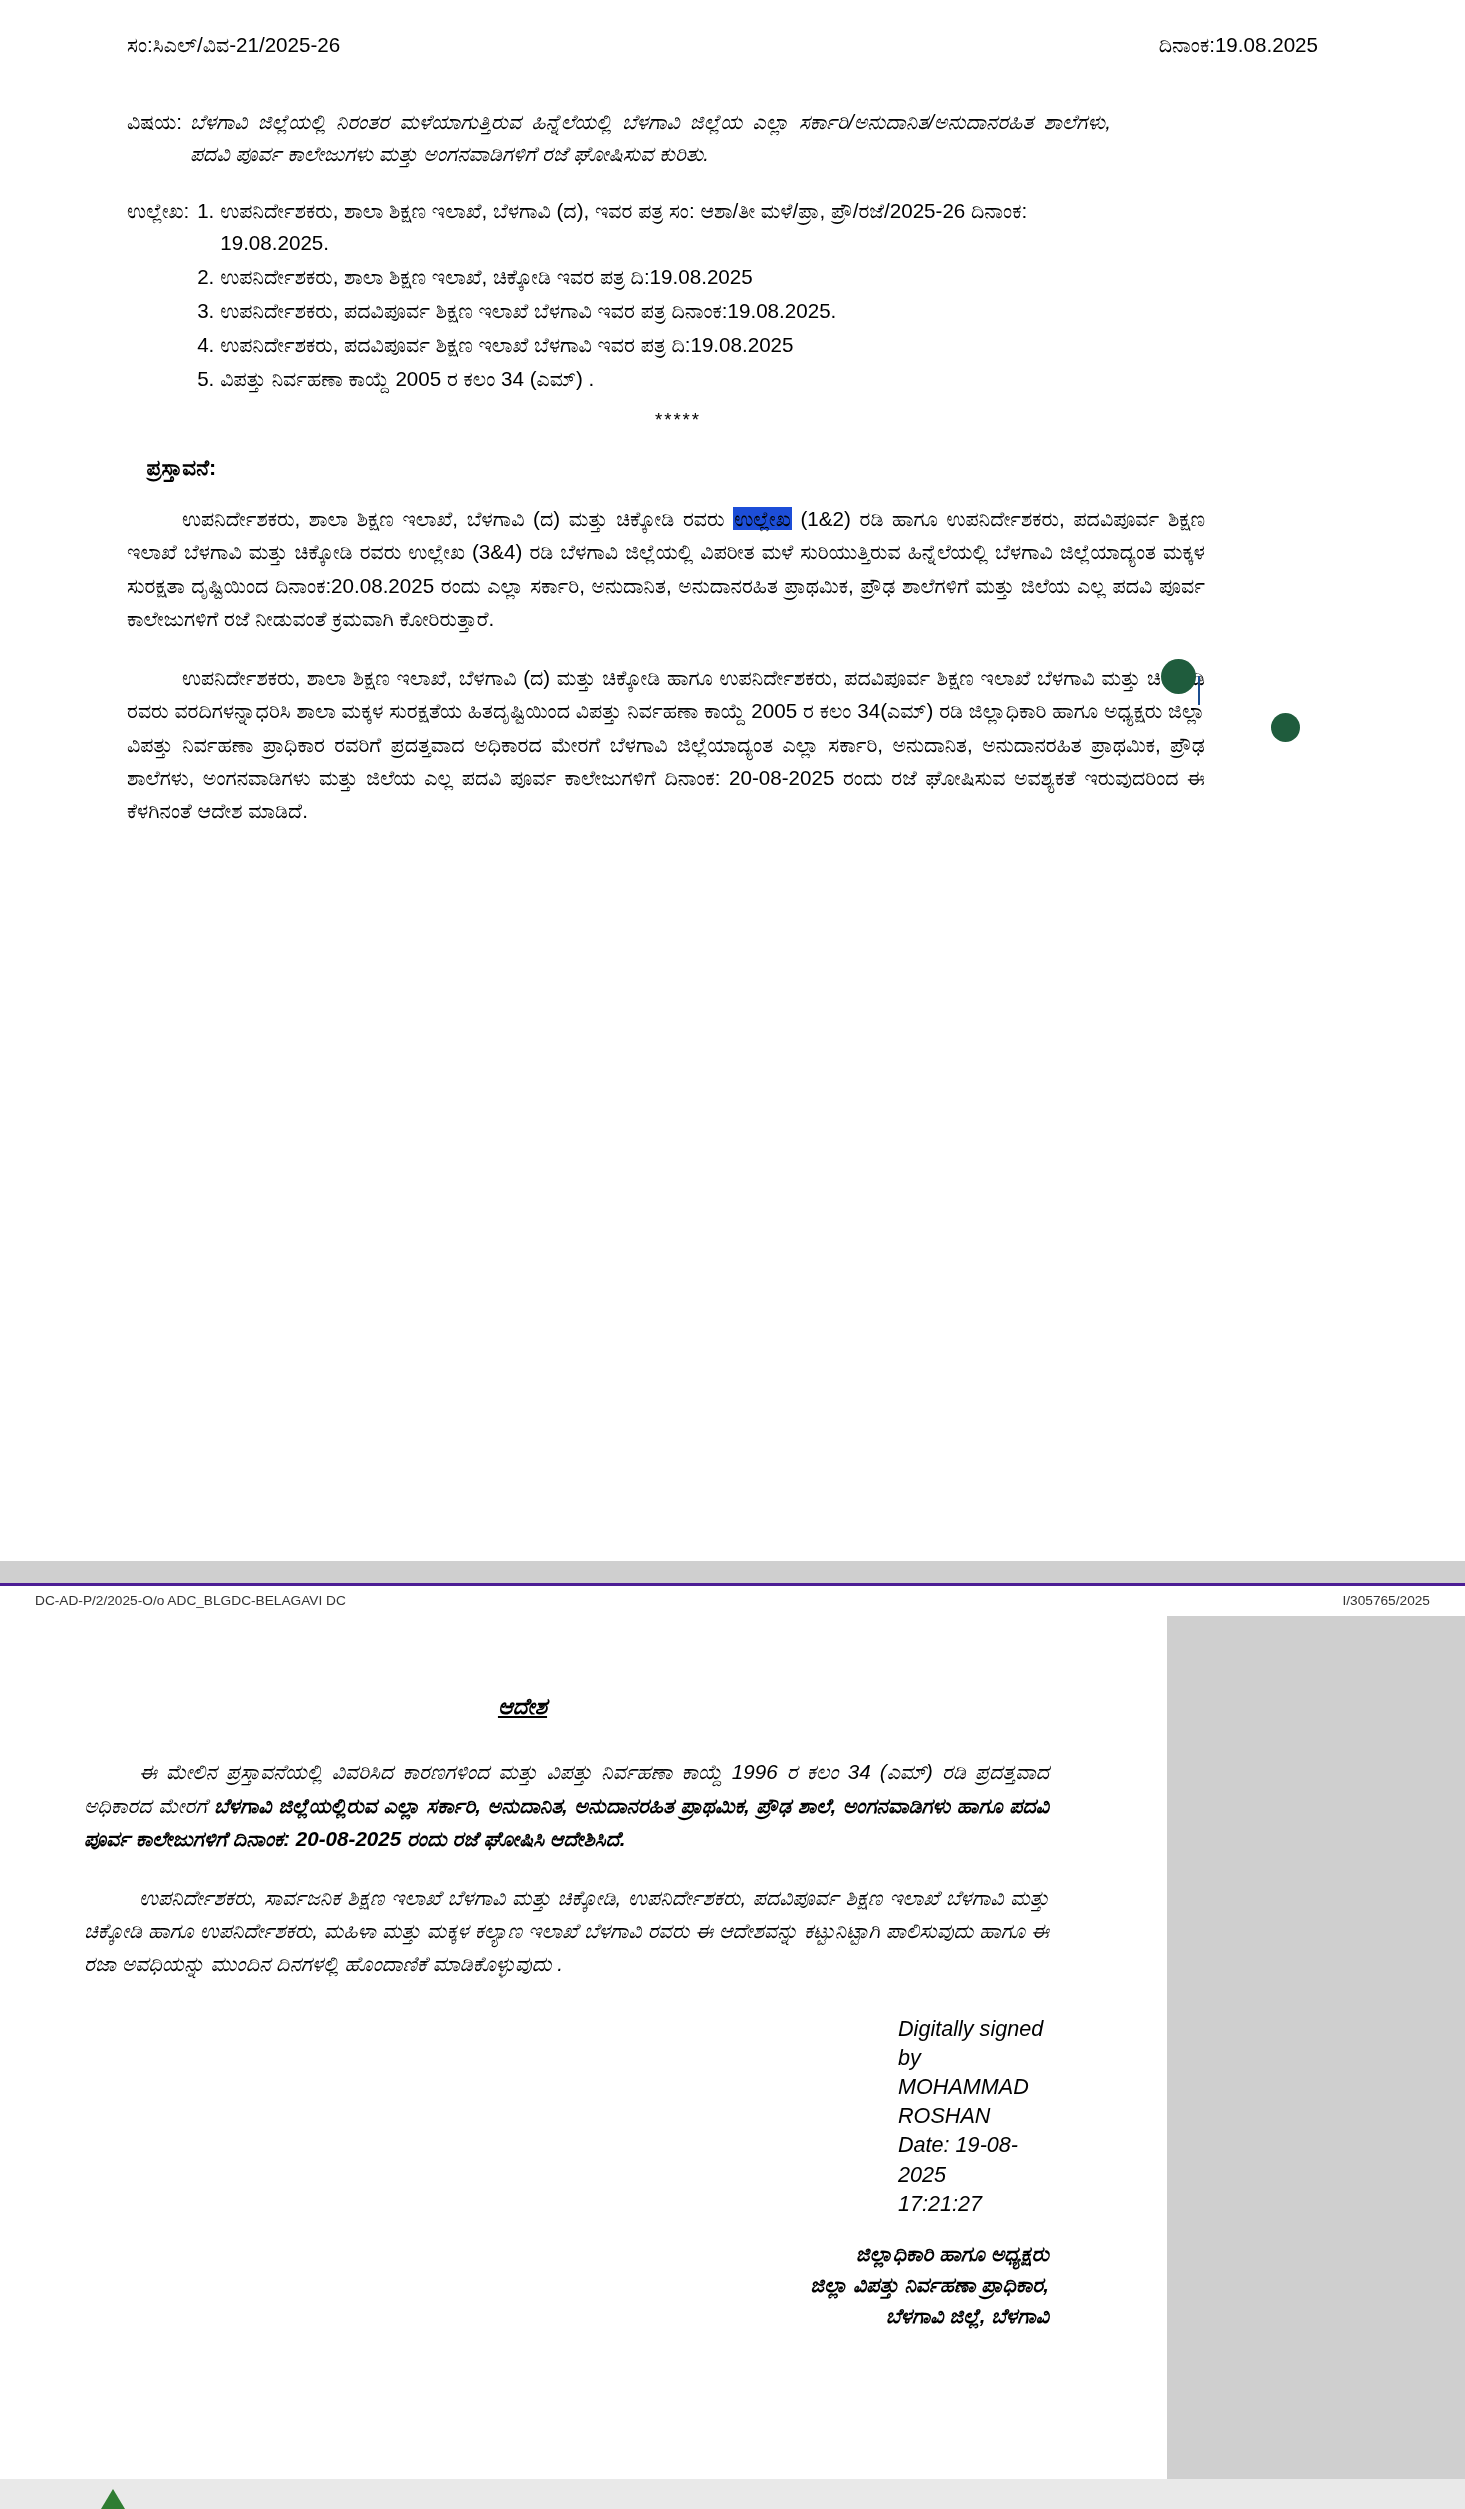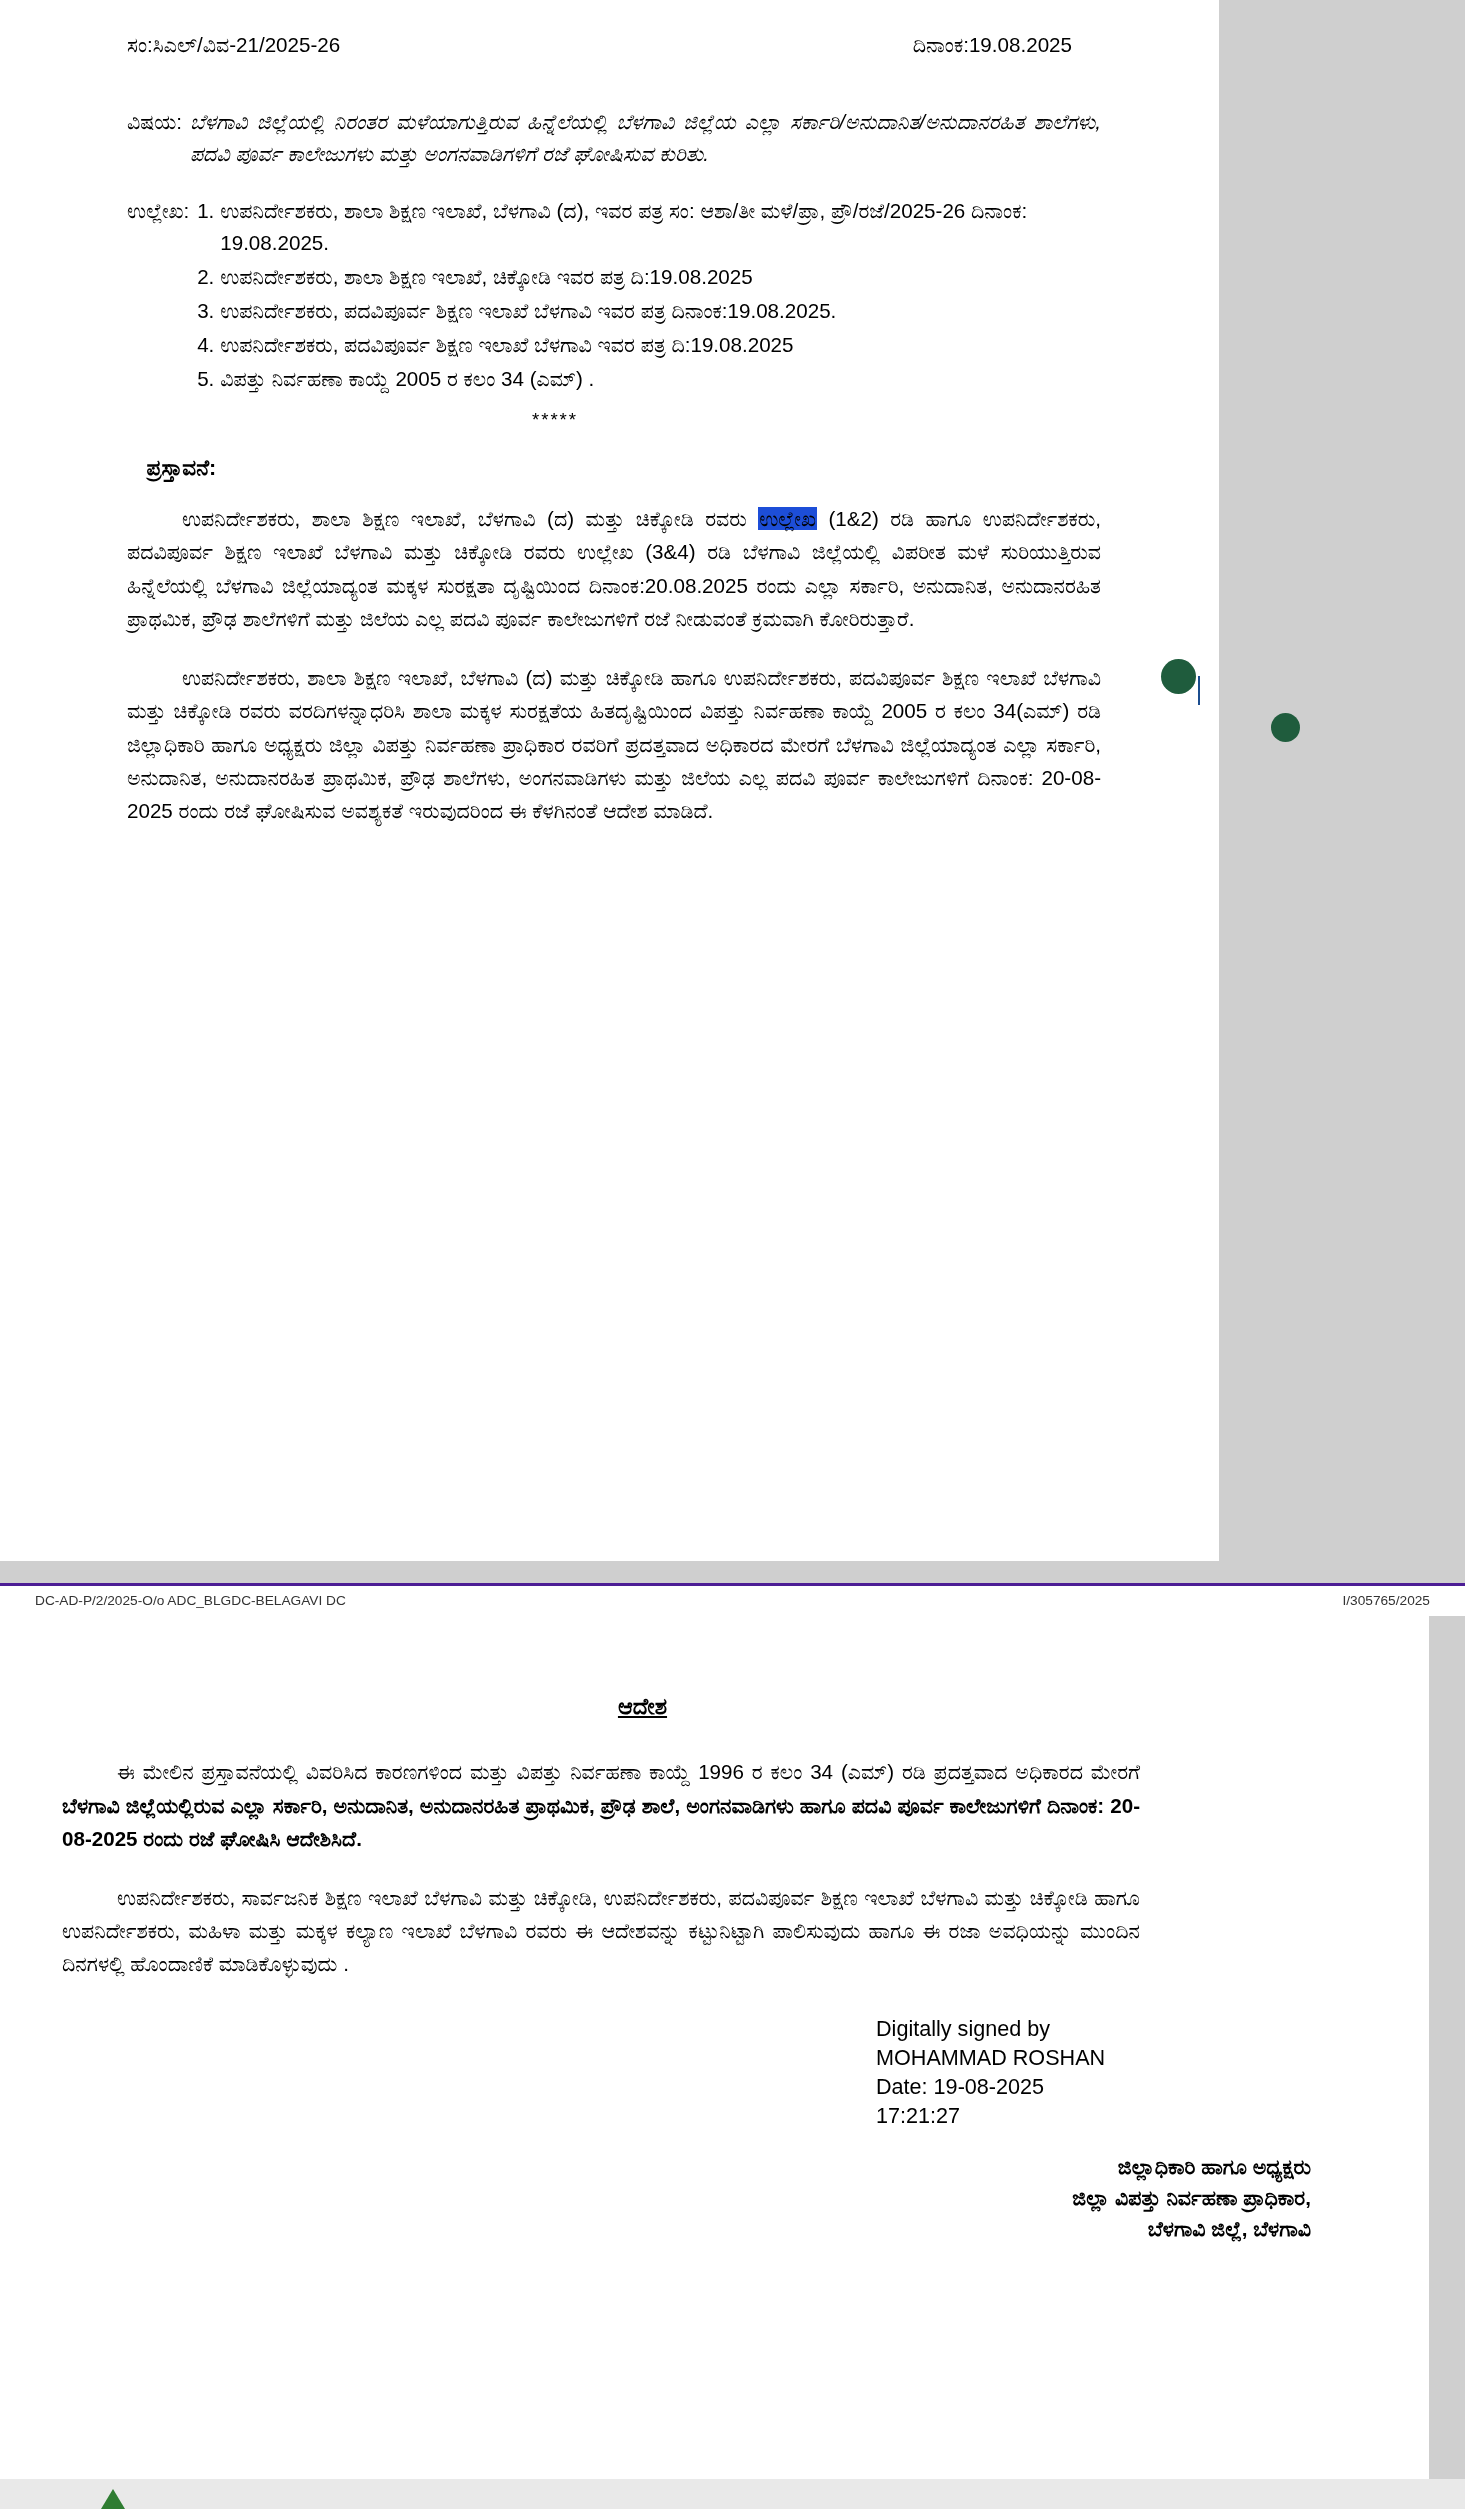--- a/index.html
+++ b/index.html
@@ -14,21 +14,21 @@
     position: relative;
     background: #cfcfcf;
     overflow: hidden;
   }
   .doc-page {
     background: #ffffff;
     position: relative;
   }
   
   #page1 {
-    width: 1219px;
+    width: 1465px;
     padding: 0;
     height: 1561px;
     box-sizing: border-box;
   }
   .page1-inner {
     padding: 29px 118px 0 127px;
     font-size: 20.6px;
     color: #000;
     line-height: 1.55;
   }
@@ -123,24 +123,25 @@
     background: #ffffff;
     display: flex;
     justify-content: space-between;
     font-size: 13.7px;
     color: #333;
     padding: 7.8px 35px 7.8px 35px;
     border-top: 3px solid #4c1d95;
   }
   
   #page2 {
-    width: 1429px;
+    width: 1167px;
     min-height: 863px;
     box-sizing: border-box;
-    padding: 78px 118px 39px 62px;
+    padding: 78px 118px 39px 84px;
+    font-style: italic;
   }
   .aadesha {
     text-align: center;
     font-weight: bold;
     font-size: 22.5px;
     text-decoration: underline;
     margin: 0 0 35px 0;
     padding-right: 88px;
   }
   .bold-run { font-weight: bold; }

